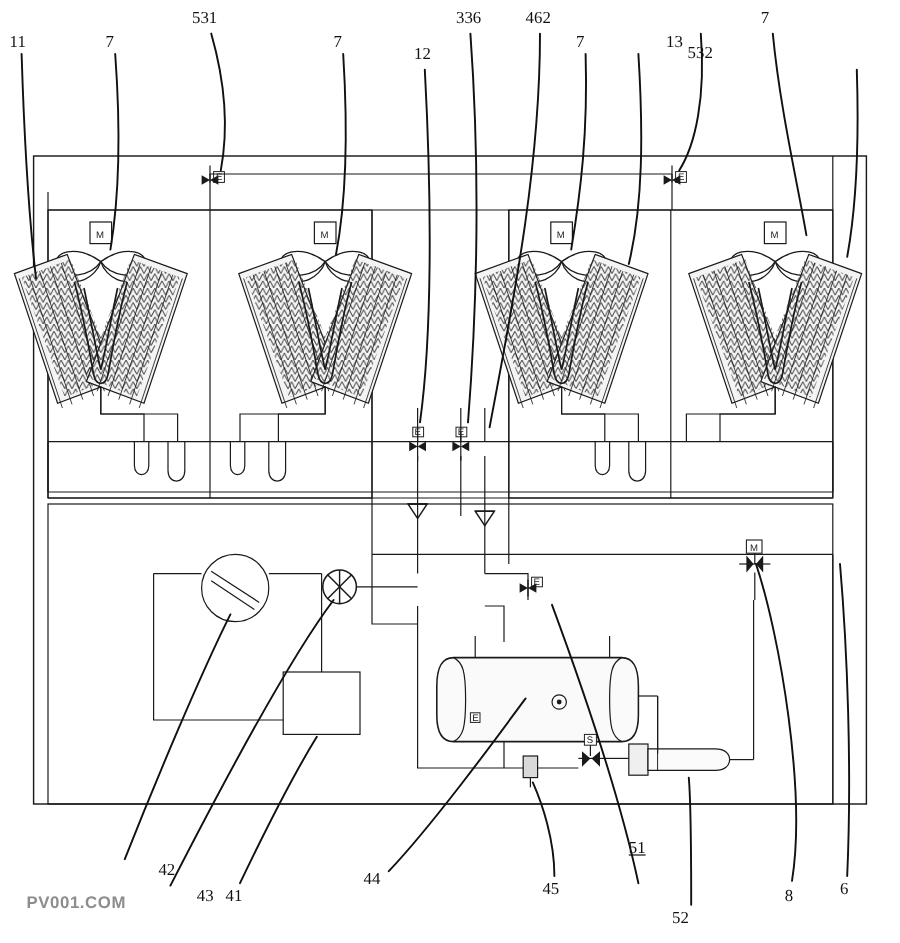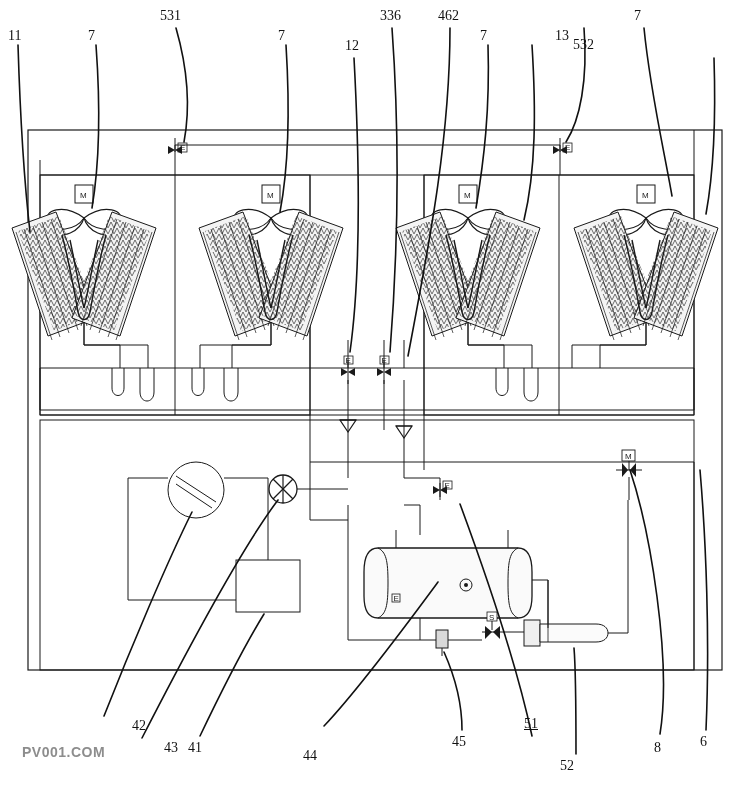--- a/index.html
+++ b/index.html
@@ -476,22 +476,22 @@
   <div class="callout-label" style="left:380px;top:8px;">336</div>
   <div class="callout-label" style="left:438px;top:8px;">462</div>
   <div class="callout-label" style="left:480px;top:28px;">7</div>
   <div class="callout-label" style="left:523px;top:28px;margin-left:32px;">13</div>
   <div class="callout-label" style="left:573px;top:8px;margin-top:29px;">532</div>
   <div class="callout-label" style="left:634px;top:8px;">7</div>
   <div class="callout-label" style="left:740px;top:38px;margin-left:28px;">14</div>
   <div class="callout-label" style="left:104px; top:718px;margin-left:28px;">42</div>
   <div class="callout-label" style="left:128px;top:740px;margin-left:36px;">43</div>
   <div class="callout-label" style="left:188px;top:740px;">41</div>
-  <div class="callout-label" style="left:303px;top:726px;margin-top:22px;">44</div>
+  <div class="callout-label" style="left:303px;top:726px;">44</div>
   <div class="callout-label" style="left:452px;top:734px;">45</div>
-  <div class="callout-label" style="left:524px;top:716px;text-decoration:underline;">51</div>
+  <div class="callout-label" style="left:524px;top:700px;text-decoration:underline;">51</div>
   <div class="callout-label" style="left:560px;top:758px;">52</div>
   <div class="callout-label" style="left:654px;top:740px;">8</div>
   <div class="callout-label" style="left:700px;top:734px;">6</div>
 
   <div class="watermark">PV001.COM</div>
 
 </div>
 
 </body></html>

